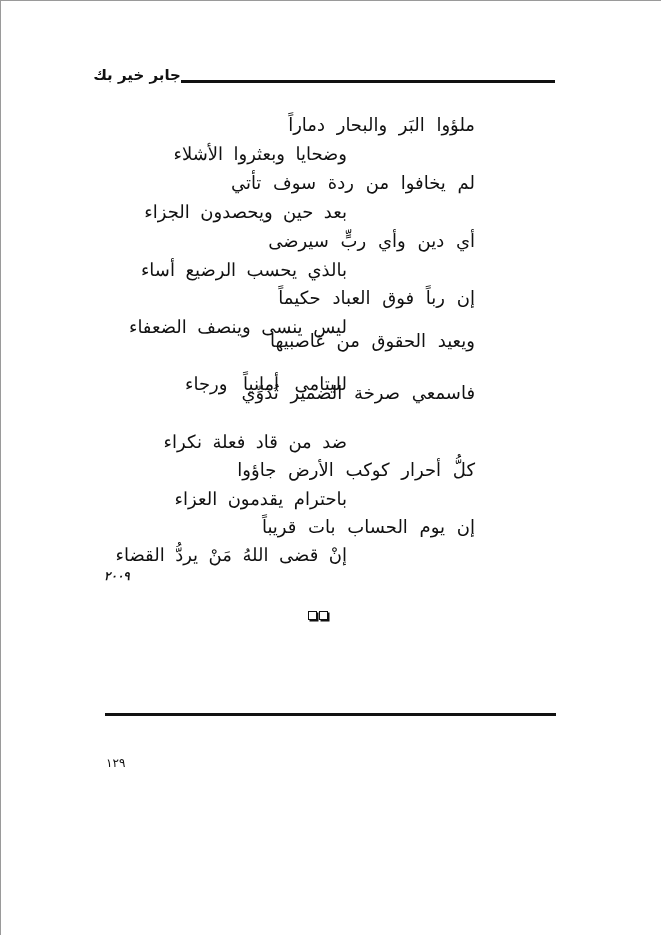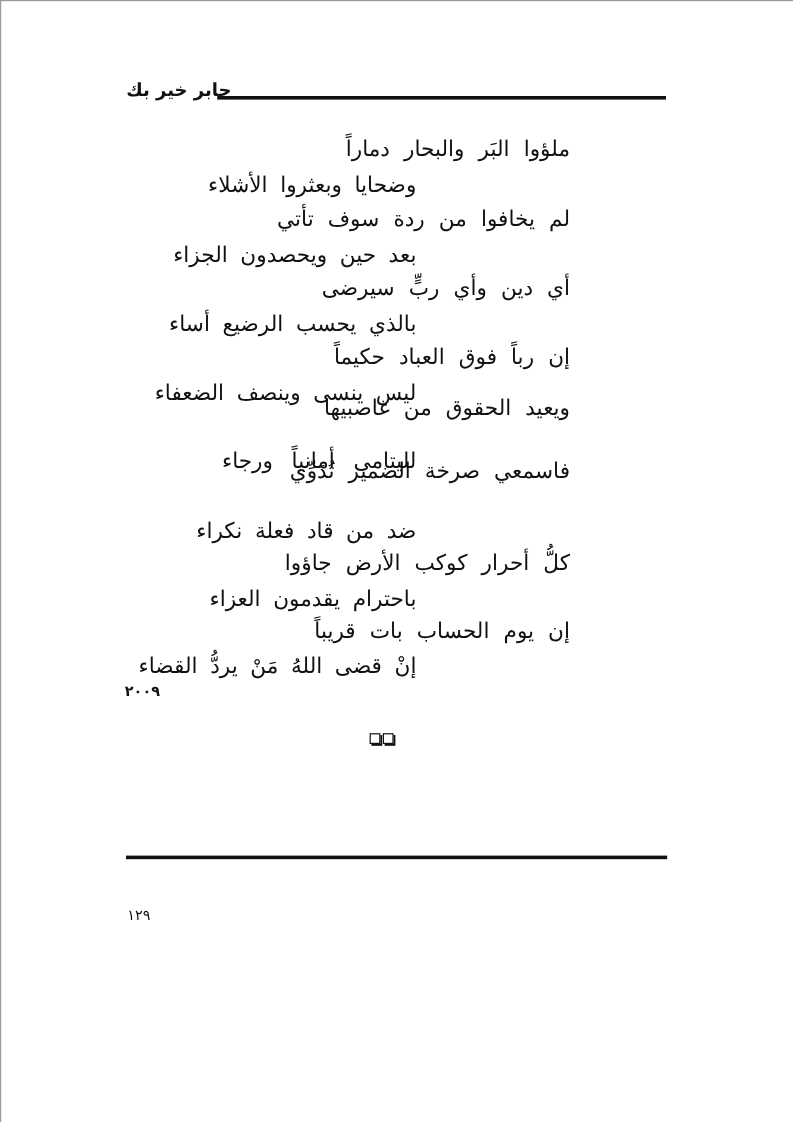--- a/index.html
+++ b/index.html
@@ -8,38 +8,37 @@
     font-family: "DejaVu Sans", sans-serif; color: #111;
   }
   .page-border {
     position: absolute; left: 0; top: 0; width: 660px; height: 934px;
     border-top: 1px solid #9a9a9a; border-left: 1px solid #9a9a9a;
   }
   .header-title {
     position: absolute; left: 92px; top: 66px; width: 90px;
     font-size: 15px; font-weight: bold; direction: rtl; text-align: center; white-space: nowrap;
     font-family: "DejaVu Sans", sans-serif;
-    margin-left: 12px;
   }
   .header-rule {
     position: absolute; left: 181px; top: 80px; width: 374px; height: 3px; background: #111;
   }
   .poem { position: absolute; left: 0; top: 0; width: 661px; }
   .verse-line {
     position: absolute; direction: rtl; font-size: 18px; white-space: nowrap;
     font-family: "DejaVu Sans", sans-serif; word-spacing: 6px;
   }
   .verse-line.first { right: 186px; }
   .verse-line.second { right: 316px; font-family: Liberation Serif, serif; }
   .verse-line.second.justify {
     width: 162px; right: 314px; text-align: justify; text-align-last: justify;
   }
   .year {
     position: absolute; left: 104px; top: 569px; font-size: 12px; font-weight: bold;
-    direction: rtl; letter-spacing: 2px;
+    direction: rtl; letter-spacing: 2px; font-style: italic;
   }
   .separator {
     position: absolute; left: 308px; top: 611px; display: flex; gap: 2px;
   }
   .sep-box {
     width: 9px; height: 9px; border: 1.5px solid #111; box-sizing: border-box;
     box-shadow: 1.5px 1.5px 0 #111; background: #fff;
   }
   .footer-rule {
     position: absolute; left: 105px; top: 713px; width: 451px; height: 3px; background: #111;

